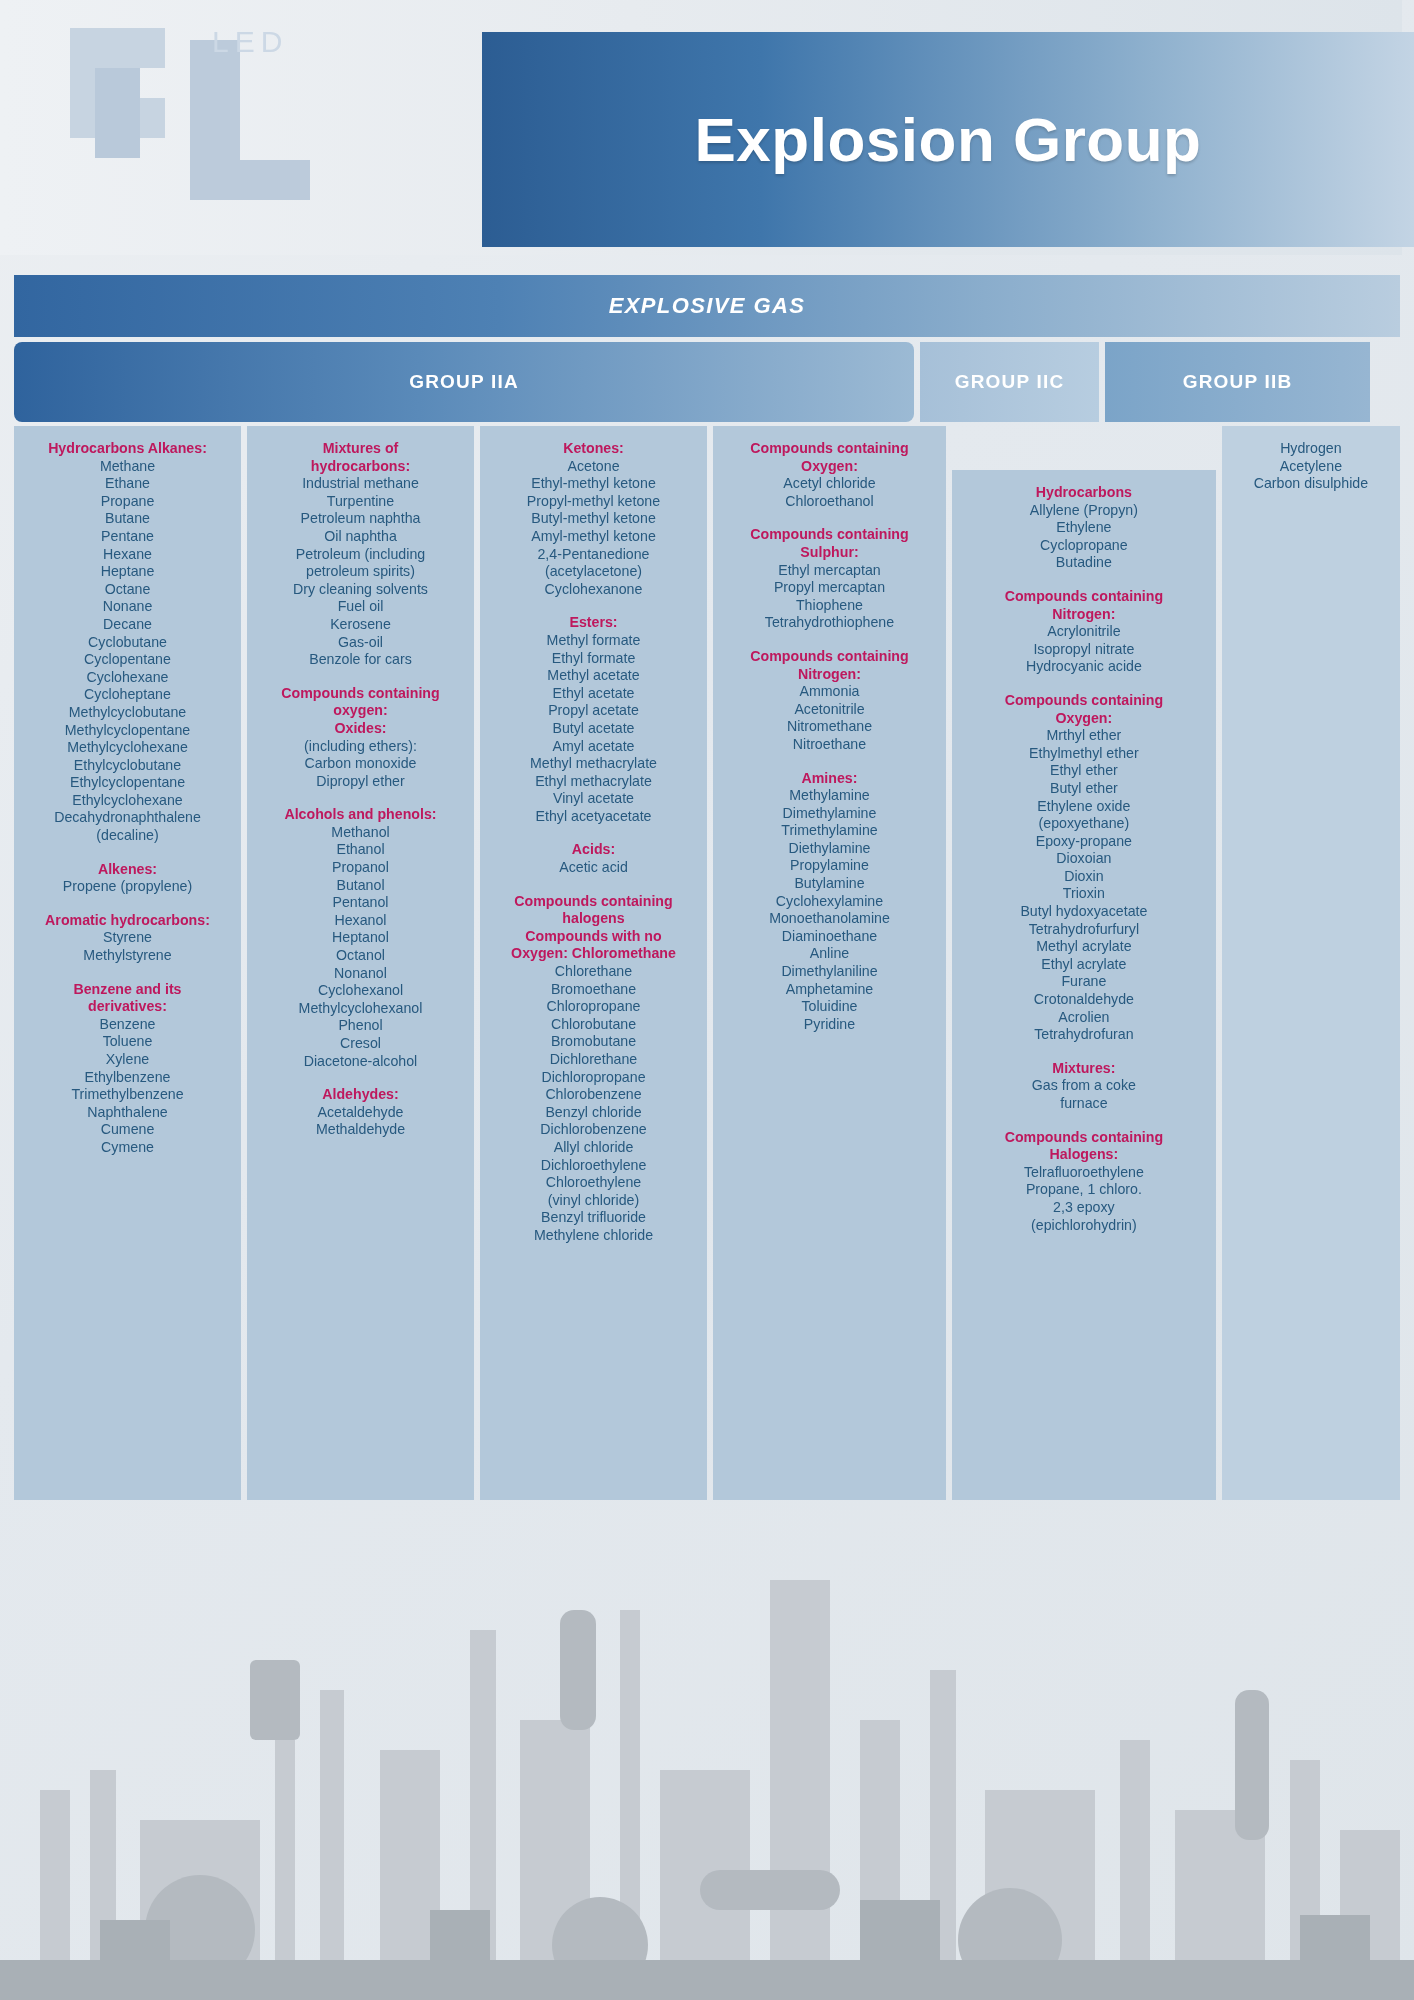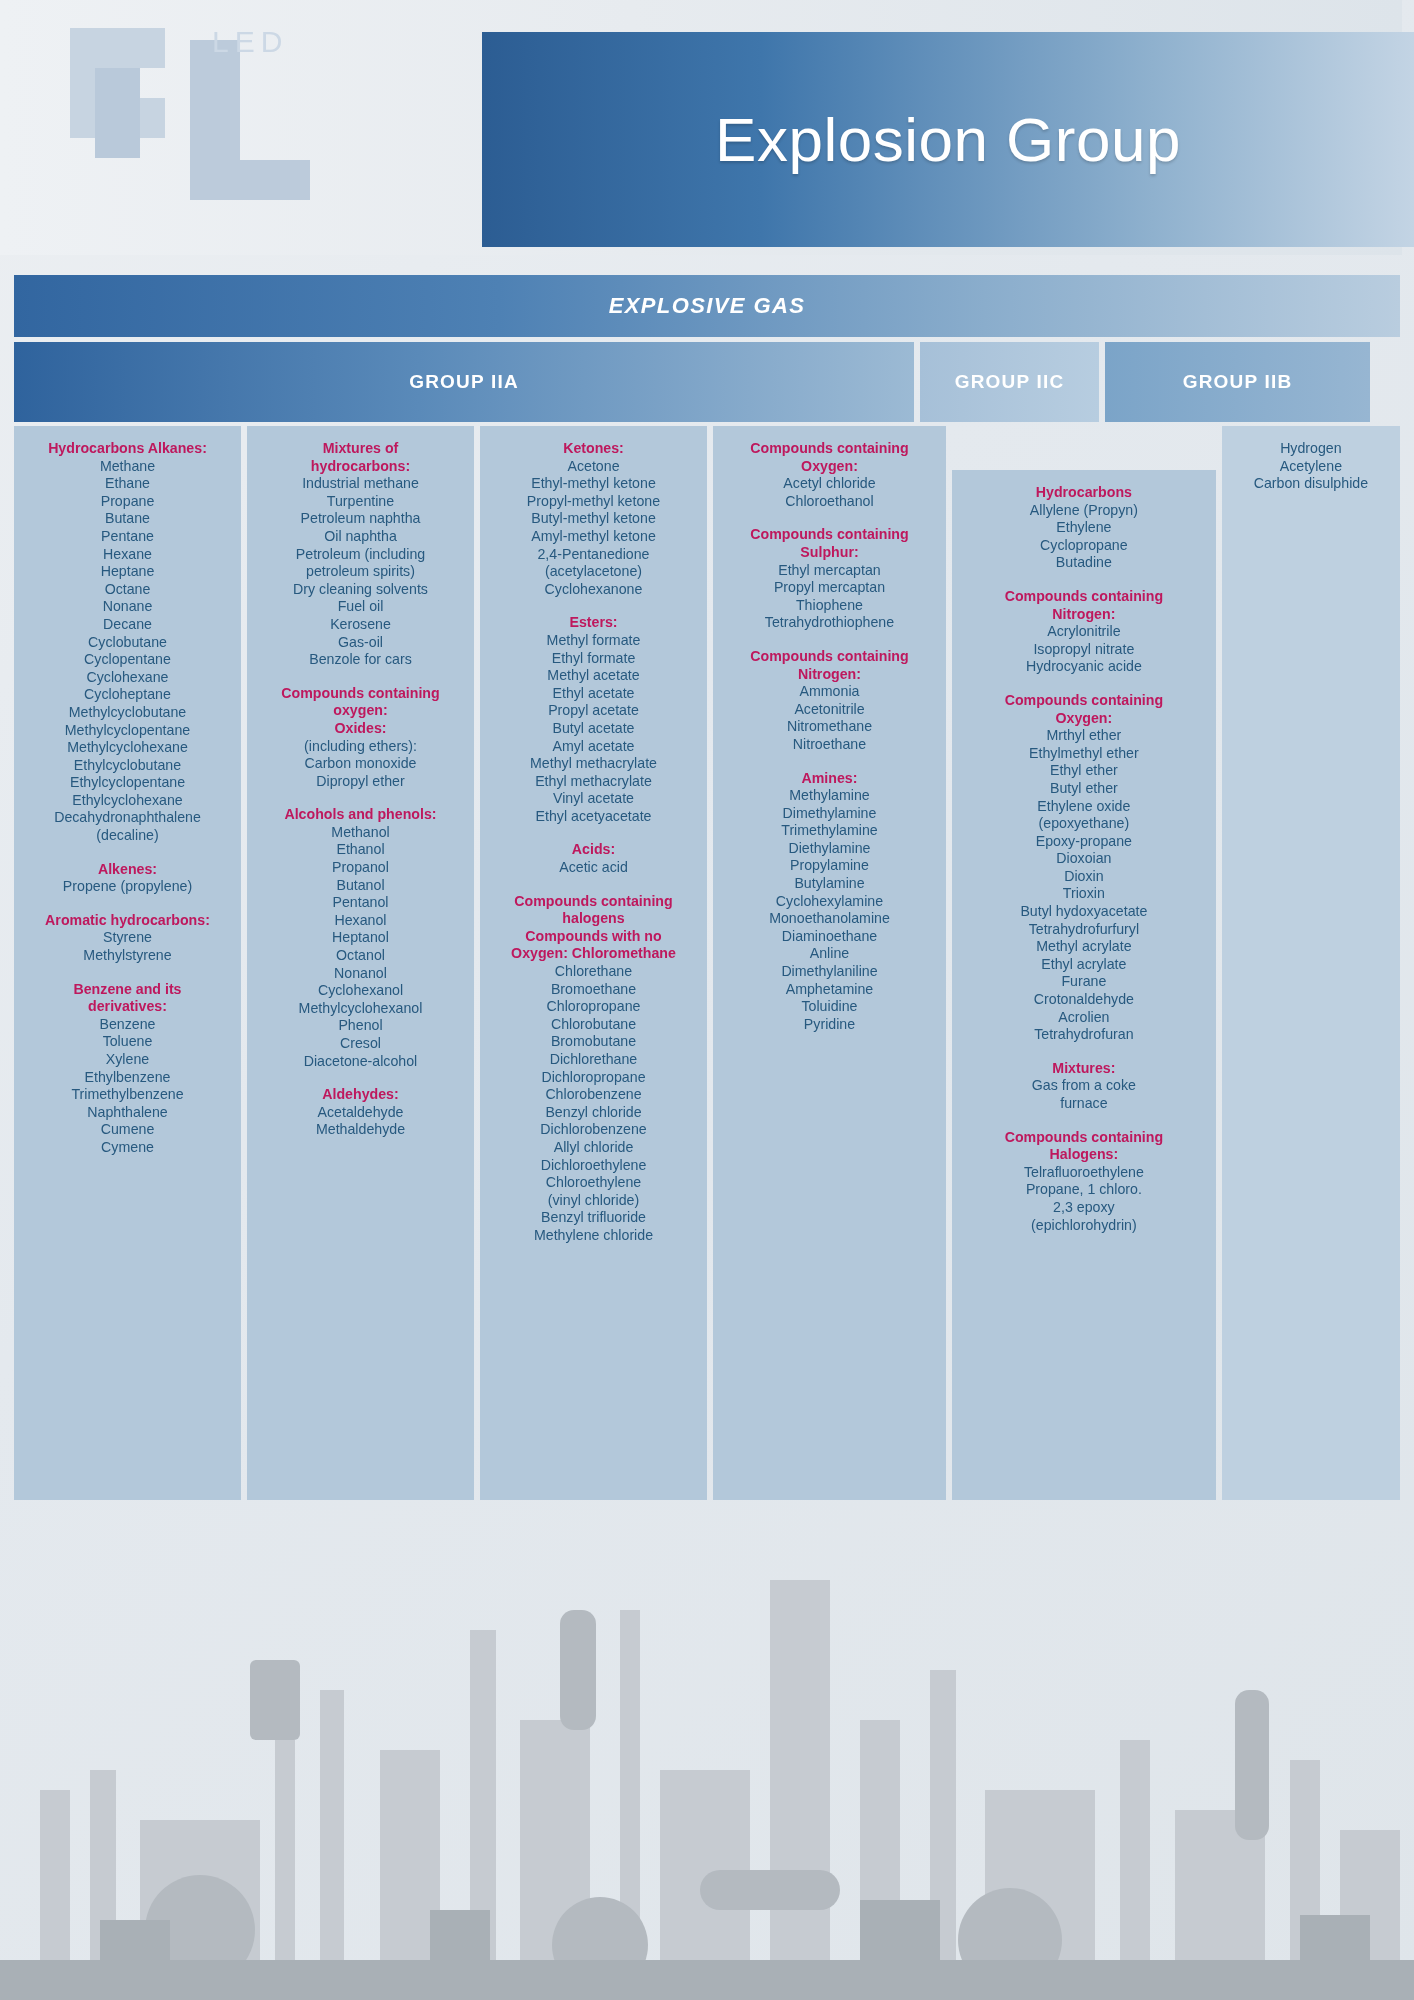--- a/index.html
+++ b/index.html
@@ -26,21 +26,21 @@
   .logo svg { display:block; }
 
   .title-bar {
     position:absolute; left:482px; top:32px; width:932px; height:215px;
     background: linear-gradient(90deg,#2c5d93 0%, #3f76ab 30%, #8fb1ce 72%, #c3d4e4 100%);
     display:flex; align-items:center; justify-content:center;
   }
   .title-bar h1 {
     color:#ffffff;
     font-size:62px;
-    font-weight:normal;
+    font-weight:bold;
     letter-spacing:0.5px;
     text-align:center;
     text-shadow: 0 2px 3px rgba(0,0,0,.18);
   }
 
   
   .table-wrap {
     position:absolute; left:14px; top:275px; width:1386px;
   }
   .band-explosive {
@@ -49,21 +49,21 @@
     display:flex; align-items:center; justify-content:center;
     color:#ffffff; font-size:22px; font-weight:bold; letter-spacing:1.4px;font-style:italic;
   }
   .group-head-row {
     display:flex; gap:6px; margin-top:5px;
   }
   .gh {
     height:80px; display:flex; align-items:center; justify-content:center;
     color:#fff; font-size:19px; font-weight:bold; letter-spacing:1.2px;
   }
-  .gh.iia { width:900px; background: linear-gradient(90deg,#2f639d 0%, #5a8ab9 45%, #9cbad4 100%); }
+  .gh.iia { width:900px; background: linear-gradient(90deg,#2f639d 0%, #5a8ab9 45%, #9cbad4 100%); border-radius: 8px; }
   .gh.iib { width:265px; background: linear-gradient(90deg,#7ba4c8 0%, #97b6d2 100%); }
   .gh.iic { width:179px; background: linear-gradient(90deg,#a6c0d8 0%, #b7cde0 100%); }
 
   .cols {
     display:flex; gap:6px; margin-top:4px;
   }
   .col {
     background:#b3c8da;
     padding:14px 8px 16px 8px;
     color:#1d4f7c;

